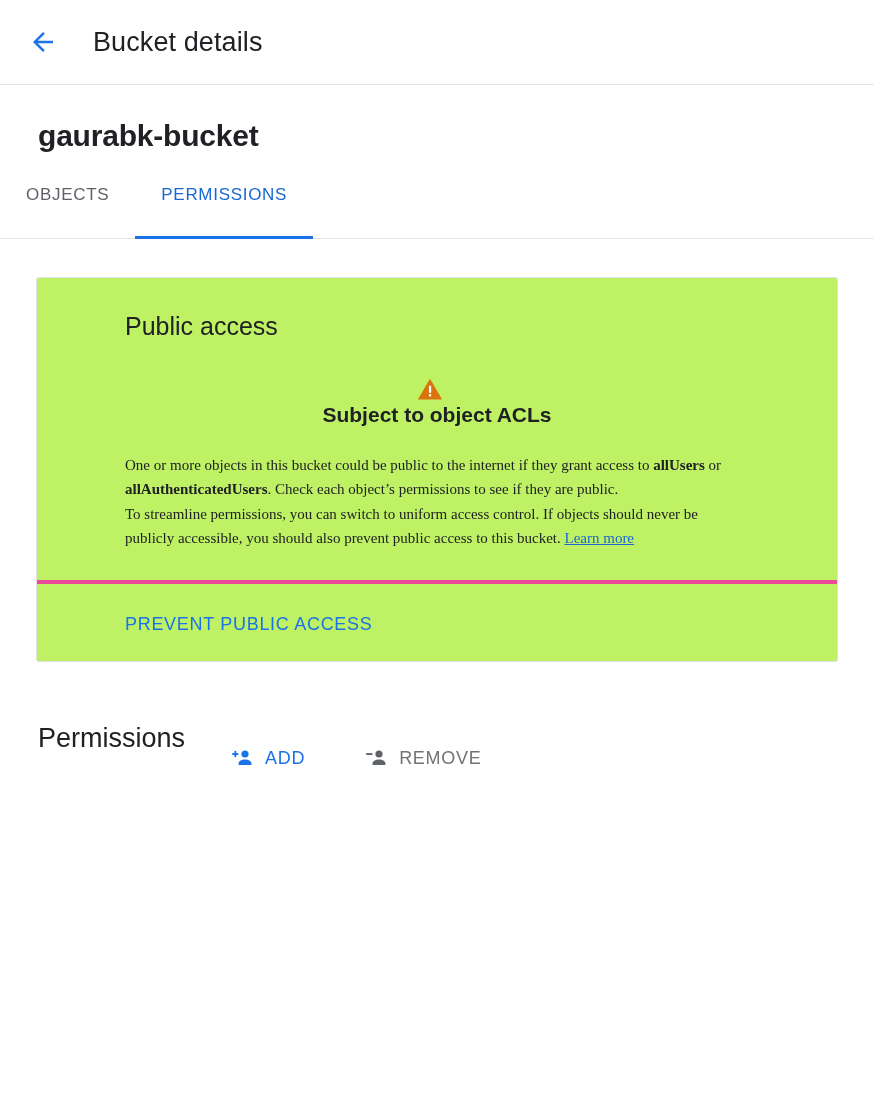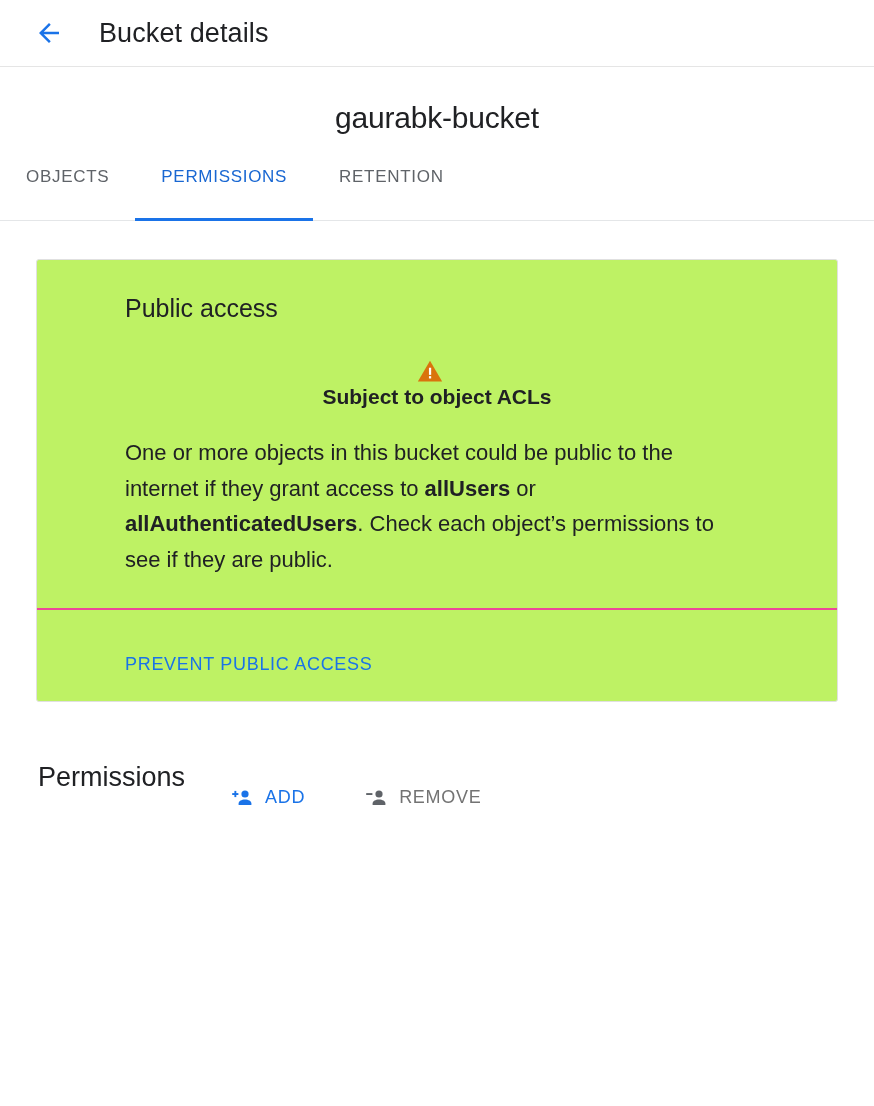--- a/index.html
+++ b/index.html
@@ -9,25 +9,25 @@
     width: 874px;
     height: 1106px;
     background: #ffffff;
     font-family: "Liberation Sans", sans-serif;
     color: #202124;
     overflow: hidden;
   }
 
   
   .appbar {
-    height: 67px;
+    height: 85px;
     display: flex;
     align-items: center;
     border-bottom: 1px solid #e5e5e5;
-    padding-left: 27px;
+    padding-left: 21px;
   }
   .back-btn {
     width: 44px;
     height: 44px;
     display: flex;
     align-items: center;
     justify-content: center;
     cursor: pointer;
     flex: 0 0 auto;
   }
@@ -39,24 +39,23 @@
     margin-left: 28px;
     letter-spacing: 0.1px;
   }
 
   
   .page-head {
     padding: 34px 38px 0 38px;
   }
   .bucket-name {
     font-size: 30px;
-    font-weight: 400;
+    font-weight: 700;
     letter-spacing: -0.2px;
     color: #202124;
-    text-align: center;
   }
 
   
   .tabs {
     margin-top: 26px;
     display: flex;
     align-items: stretch;
     border-bottom: 1px solid #e4e6e8;
     height: 60px;
     padding-left: 0;
@@ -108,34 +107,35 @@
     flex: 0 0 auto;
     margin-right: 14px;
     display: block;
   }
   .status-text {
     font-size: 21px;
     font-weight: 700;
     color: #202124;
   }
   .body-text {
-    font-size: 22px;
+    font-size: 15px;
     line-height: 1.62;
     color: #202124;
+    font-family: Liberation Serif, serif;
   }
   .body-text b { font-weight: 700; }
   .body-text p { margin: 0; }
   .learn-more {
     color: #1967d2;
     text-decoration: underline;
     cursor: pointer;
   }
   .card-footer {
-    border-top: 2px solid #ec4899;
-    padding: 44px 88px 26px 88px;
+    border-top: 4px solid #ec4899;
+    padding: 30px 88px 26px 88px;
   }
   .text-btn {
     display: inline-block;
     color: #1a73e8;
     font-size: 18px;
     font-weight: 500;
     letter-spacing: 0.7px;
     cursor: pointer;
   }
 
@@ -182,23 +182,20 @@
 <div class="page-head">
   <div class="bucket-name">gaurabk-bucket</div>
 </div>
 
 <div class="tabs">
   <div class="tab">
     <span>OBJECTS</span>
   </div>
   <div class="tab active">
     <span>PERMISSIONS</span>
-  </div>
-  <div class="tab">
-    <span>RETENTION</span>
   </div>
 </div>
 
 <div class="card-wrap">
   <div class="card">
     <div class="card-body">
       <div class="card-title">Public access</div>
 
       <div class="status-row">
         <span class="warn-icon">
@@ -206,20 +203,21 @@
             <path d="M12 3.2 1.6 21h20.8L12 3.2z" fill="#d9730d"></path>
             <rect x="11.1" y="9.2" width="1.9" height="6.1" fill="#ffffff"></rect>
             <rect x="11.1" y="16.4" width="1.9" height="2" fill="#ffffff"></rect>
           </svg>
         </span>
         <span class="status-text">Subject to object ACLs</span>
       </div>
 
       <div class="body-text">
         <p><span>One or more objects in this bucket could be public to the internet if they grant access to </span><b>allUsers</b><span> or </span><b>allAuthenticatedUsers</b><span>. Check each object’s permissions to see if they are public.</span></p>
+        <p><span>To streamline permissions, you can switch to uniform access control. If objects should never be publicly accessible, you should also prevent public access to this bucket. </span><a class="learn-more">Learn more</a></p>
       </div>
     </div>
 
     <div class="card-footer">
       <span class="text-btn">PREVENT PUBLIC ACCESS</span>
     </div>
   </div>
 </div>
 
 <div class="perm-section">

